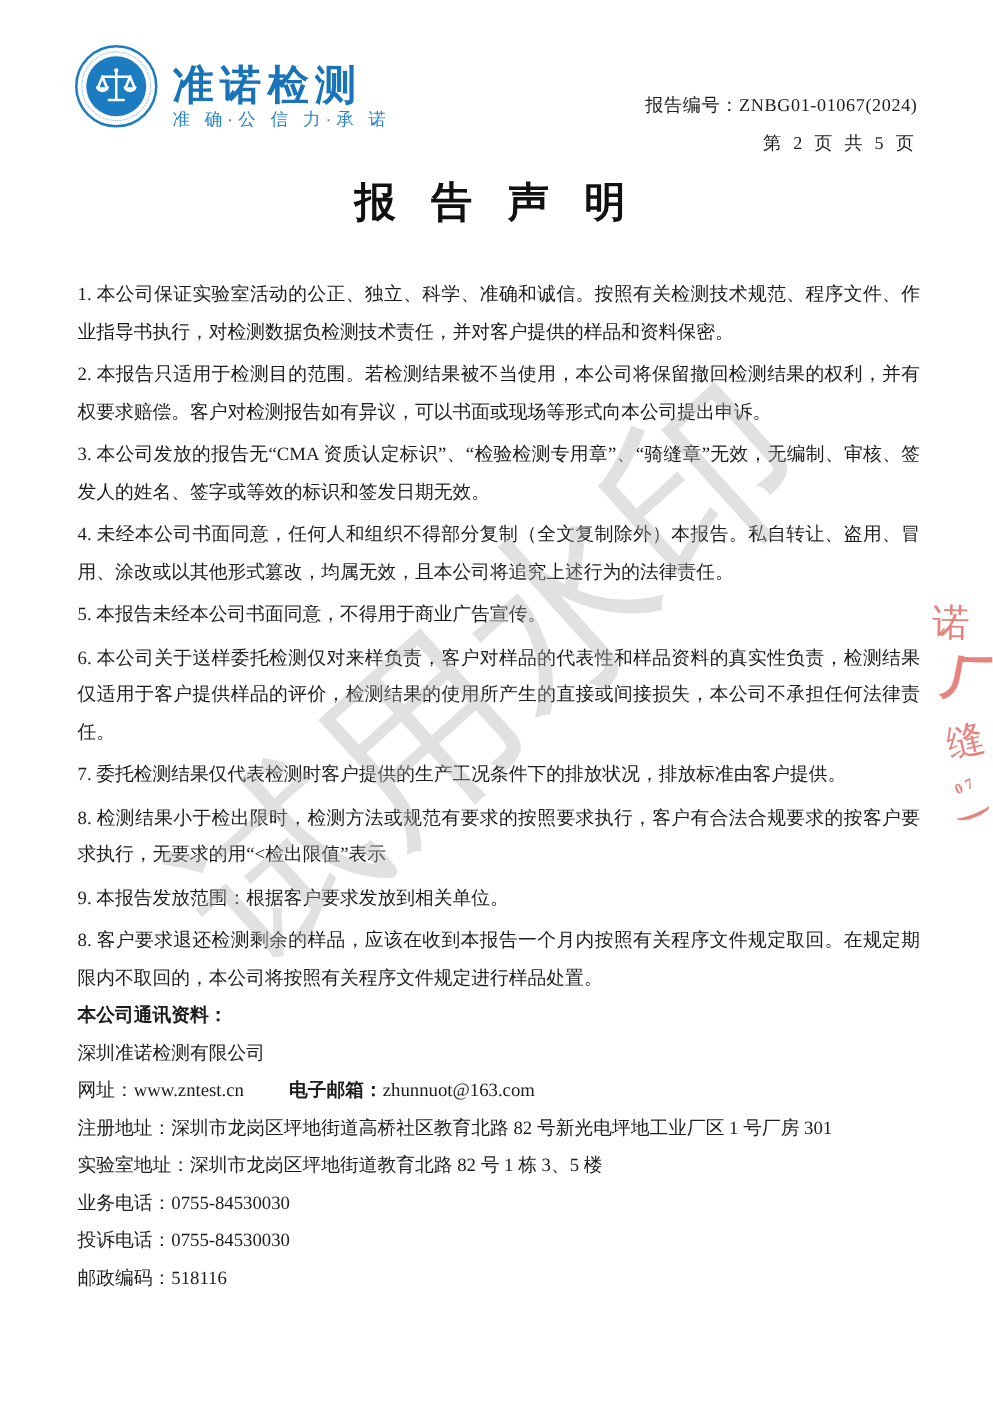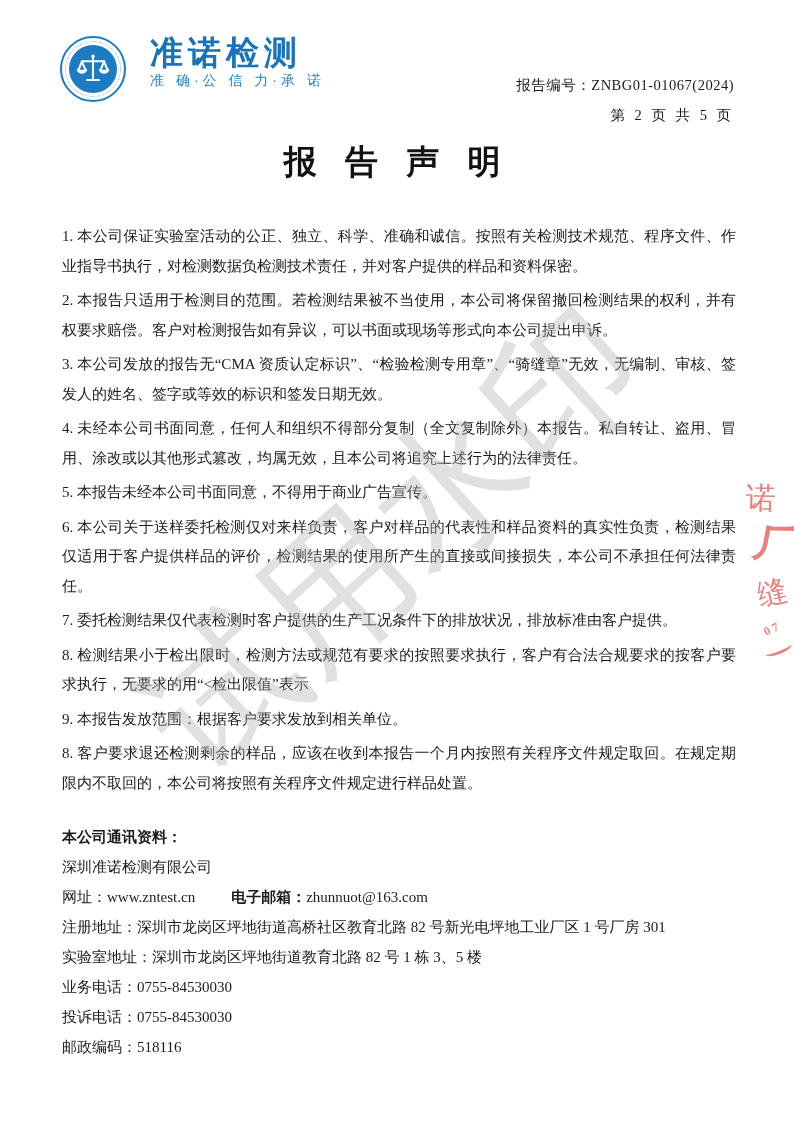--- a/index.html
+++ b/index.html
@@ -4,21 +4,21 @@
 <style>
   * { margin:0; padding:0; box-sizing:border-box; }
   html,body { background:#ffffff; }
   body { font-family:"Liberation Serif","DejaVu Serif",serif; }
   .page {
     position:relative; width:794px; height:1122px; margin:0 auto;
     background:#ffffff; overflow:hidden; color:#1c1c1c;
   }
   
   .header { position:absolute; top:36px; left:60px; right:60px; display:flex; justify-content:space-between; align-items:flex-start; }
-  .brand { display:flex; align-items:flex-start; gap:24px; }
+  .brand { display:flex; align-items:flex-end; gap:12px; }
   .seal-wrap {
     width:66px; height:66px; border-radius:50%;
     border:2px solid #1b7cc2; background:#fff;
     display:flex; align-items:center; justify-content:center;
   }
   .seal-inner {
     width:48px; height:48px; border-radius:50%; background:#1b7cc2;
     display:flex; align-items:center; justify-content:center;
     outline:1px dotted #7db6dd; outline-offset:3px;
   }
@@ -39,21 +39,21 @@
     position:absolute; top:140px; left:0; right:0; text-align:center;
     font-size:33px; font-weight:bold; letter-spacing:10px; color:#111;
   }
   
   .statements {
     position:absolute; top:222px; left:62px; width:674px;
     font-size:15px; line-height:29.5px; text-align:justify; z-index:1;
   }
   .stmt { margin-bottom:5px; }
   
-  .contact { position:absolute; top:822px; left:62px; width:674px; font-size:15px; line-height:30px; z-index:1; }
+  .contact { position:absolute; top:798px; left:62px; width:674px; font-size:15px; line-height:30px; z-index:1; }
   .contact-heading { font-weight:bold; }
   .contact p { margin:0; }
   .email-part { margin-left:36px;font-weight:bold; }
   
   .watermark {
     position:absolute; left:30px; top:310px; width:730px; height:460px;
     display:flex; align-items:center; justify-content:center;
     transform:rotate(-42deg);
     font-family:"Liberation Sans","DejaVu Sans",sans-serif;
     font-size:150px; letter-spacing:2px; color:rgba(175,175,175,0.38);

